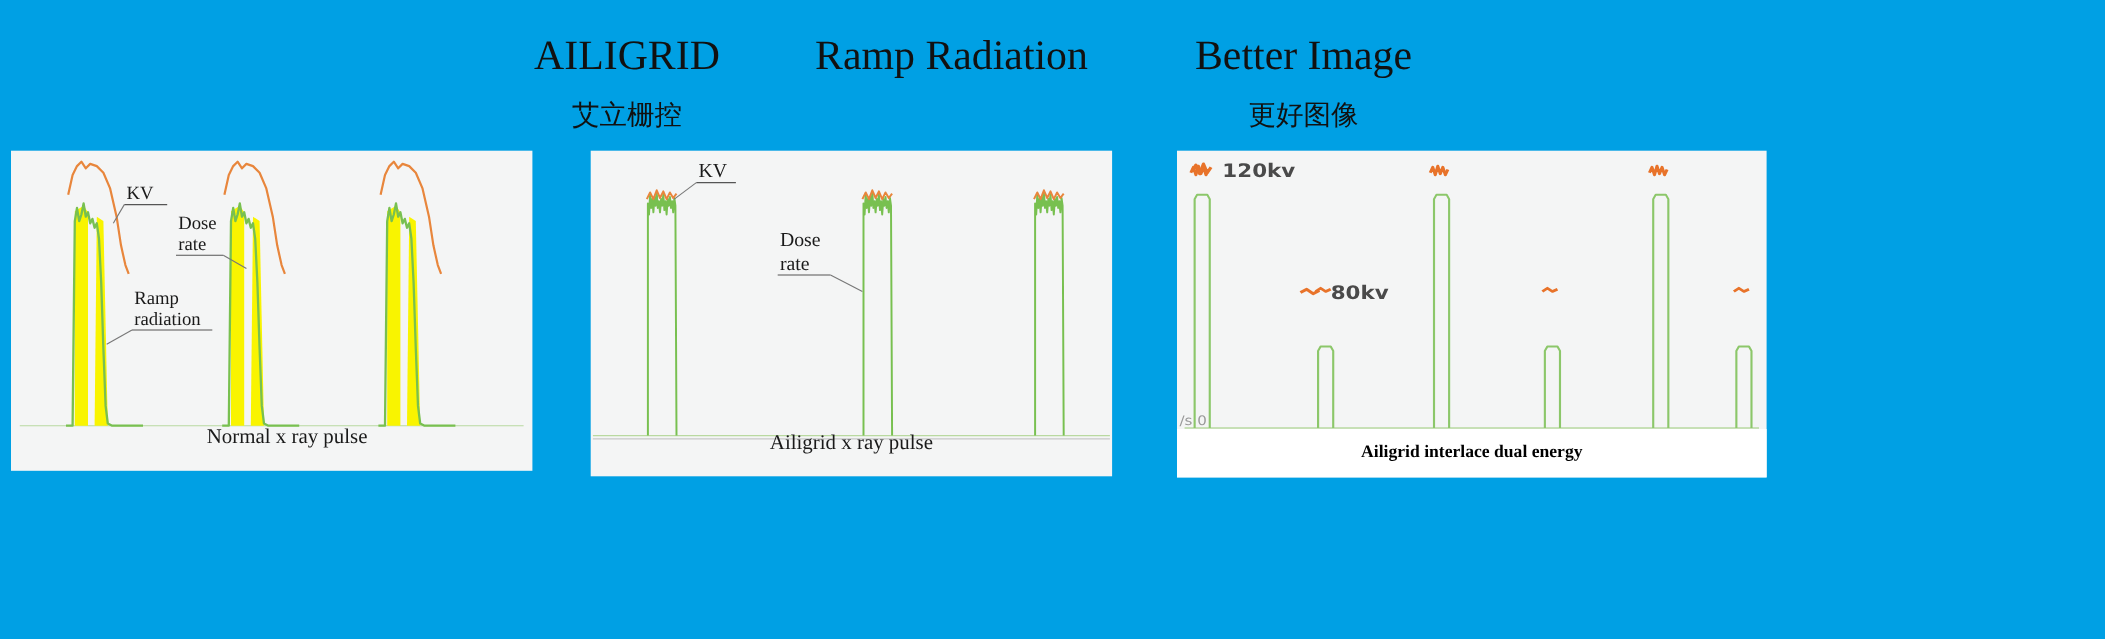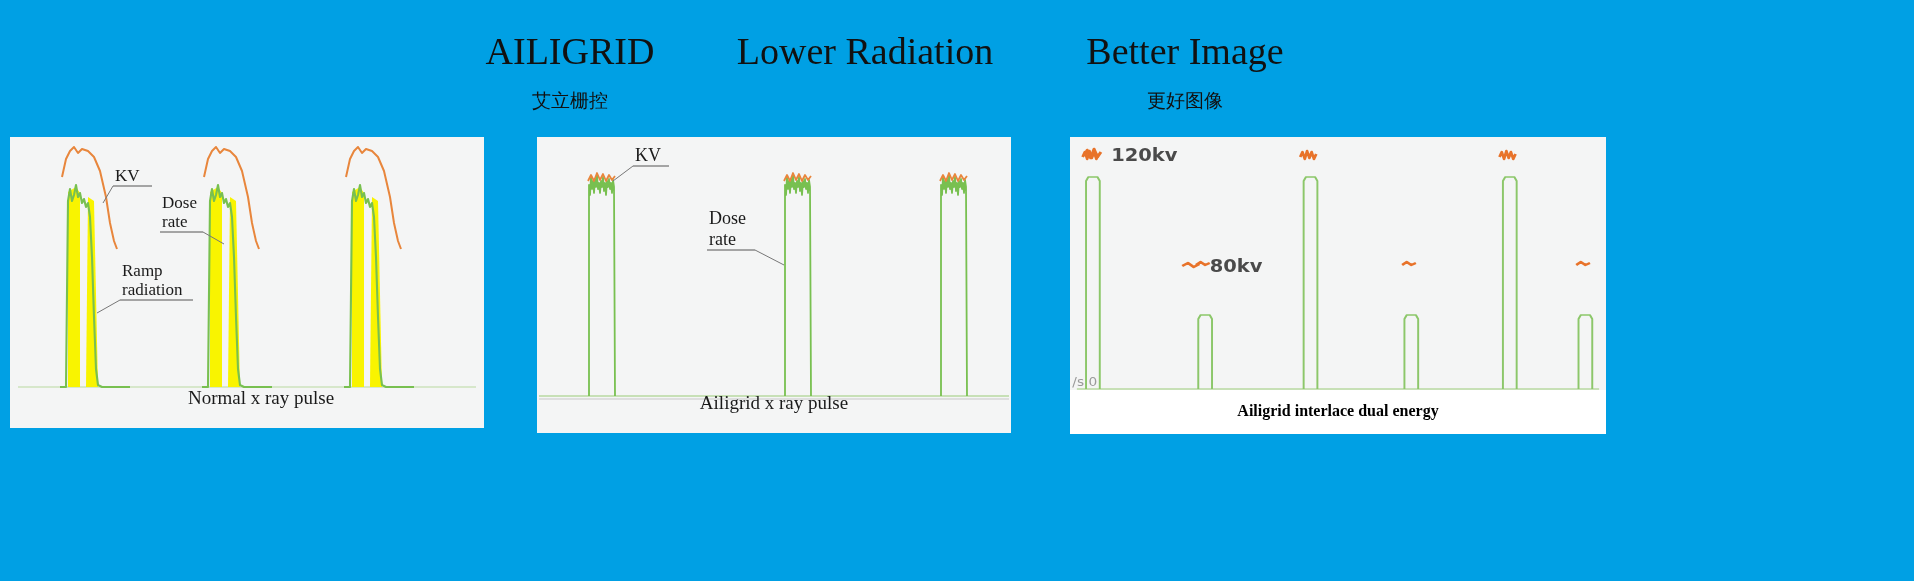--- a/index.html
+++ b/index.html
@@ -15,21 +15,21 @@
     position:absolute;left:0;top:0;width:1914px;height:130px;padding-left:32px;
   }
   .head-col{position:absolute;text-align:center;}
   .head-en{
     font-family:"Liberation Serif", serif;
     font-size:38px;color:#111;line-height:1;
     white-space:nowrap;
   }
   .head-cn{
     font-family:"DejaVu Sans", sans-serif;
-    font-size:19px;color:#111;margin-top:18px;white-space:nowrap;
+    font-size:25px;color:#111;margin-top:18px;white-space:nowrap;
   }
   #col-brand{left:430px;top:32px;width:280px;}
   #col-rad{left:700px;top:32px;width:330px;}
   #col-img{left:1030px;top:32px;width:310px;}
 
   
   .panel{position:absolute;background:#f4f5f5;}
   #panel1{left:10px;top:137px;width:474px;height:291px;}
   #panel2{left:537px;top:137px;width:474px;height:296px;}
   #panel3{left:1070px;top:137px;width:536px;height:297px;background:#f4f5f5;}
@@ -56,21 +56,21 @@
 <body style="background: rgb(0, 160, 228);">
 
 <div class="header">
 
   <div class="head-col" id="col-brand">
     <div class="head-en">AILIGRID</div>
     <div class="head-cn">艾立栅控</div>
   </div>
 
   <div class="head-col" id="col-rad">
-    <div class="head-en">Lower Radiation</div>
+    <div class="head-en">Ramp Radiation</div>
   </div>
 
   <div class="head-col" id="col-img">
     <div class="head-en">Better Image</div>
     <div class="head-cn">更好图像</div>
   </div>
 
 </div>
 
 <div class="panel" id="panel1">

